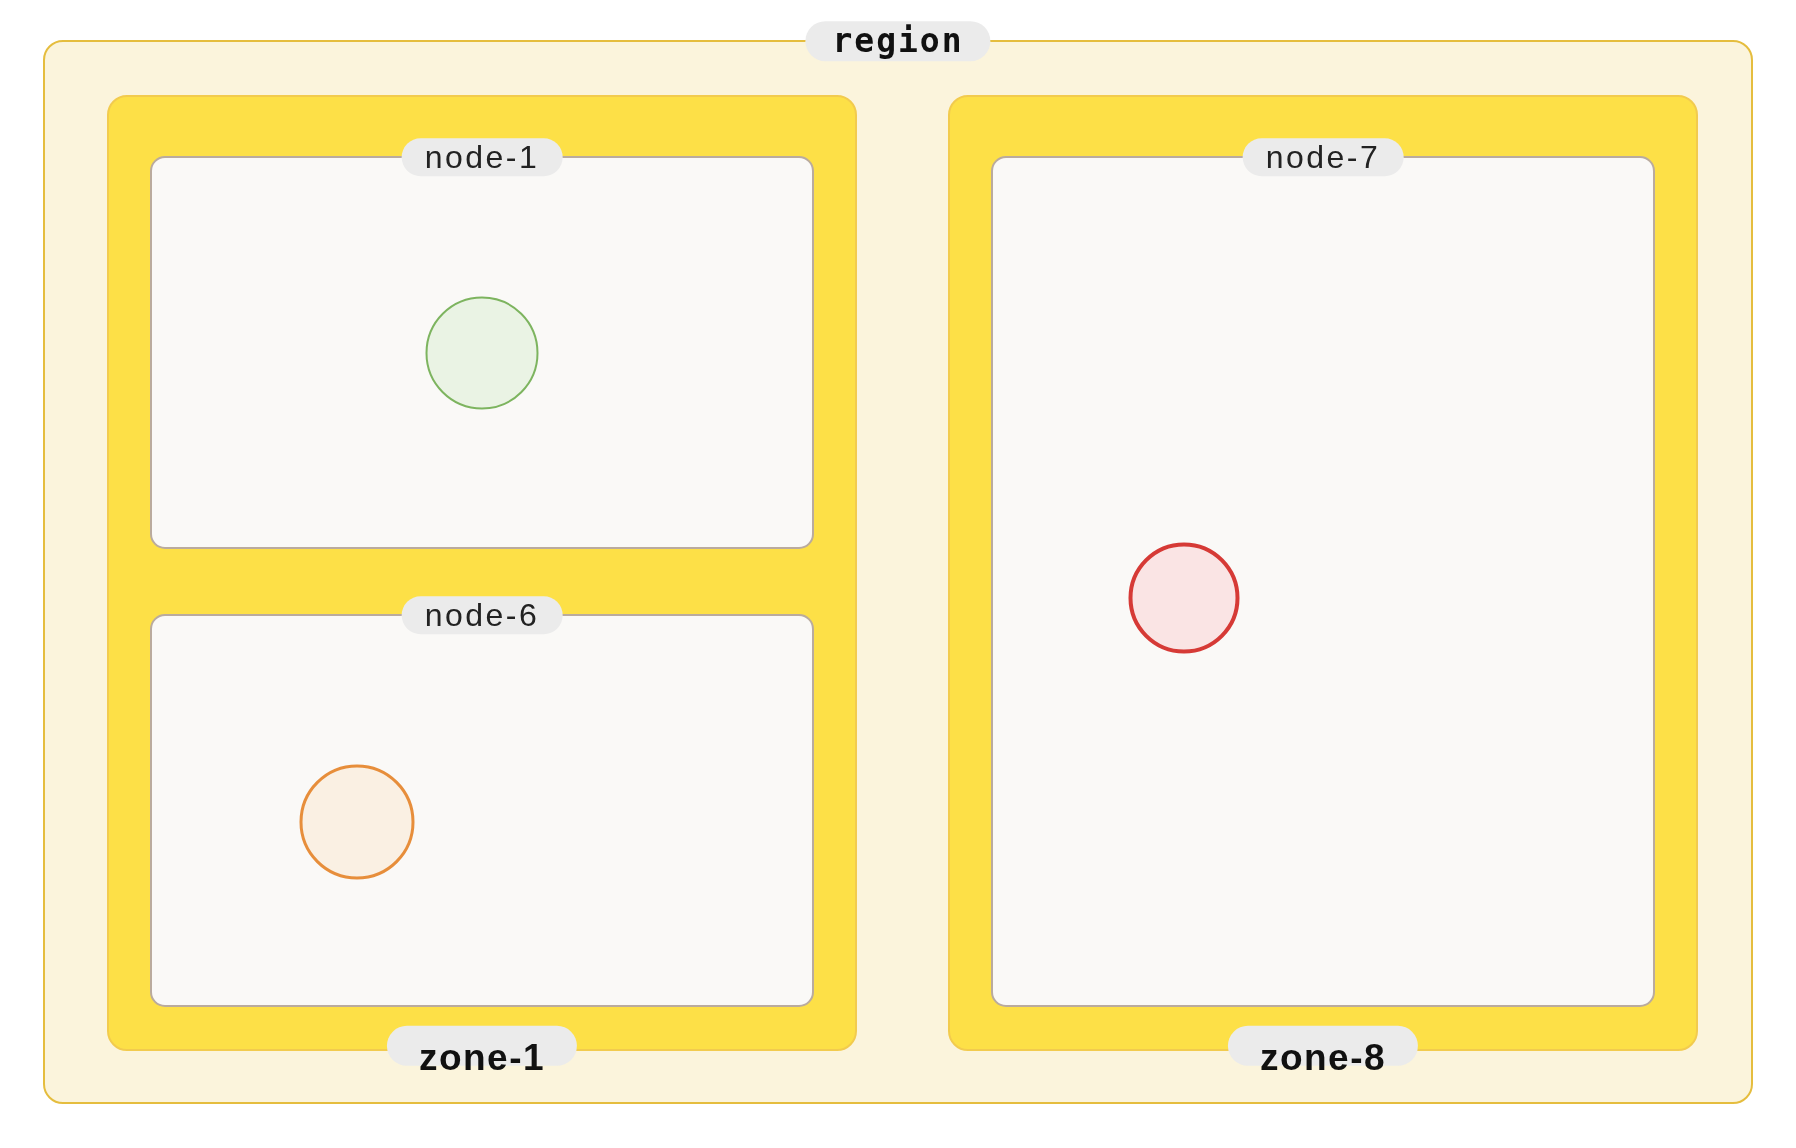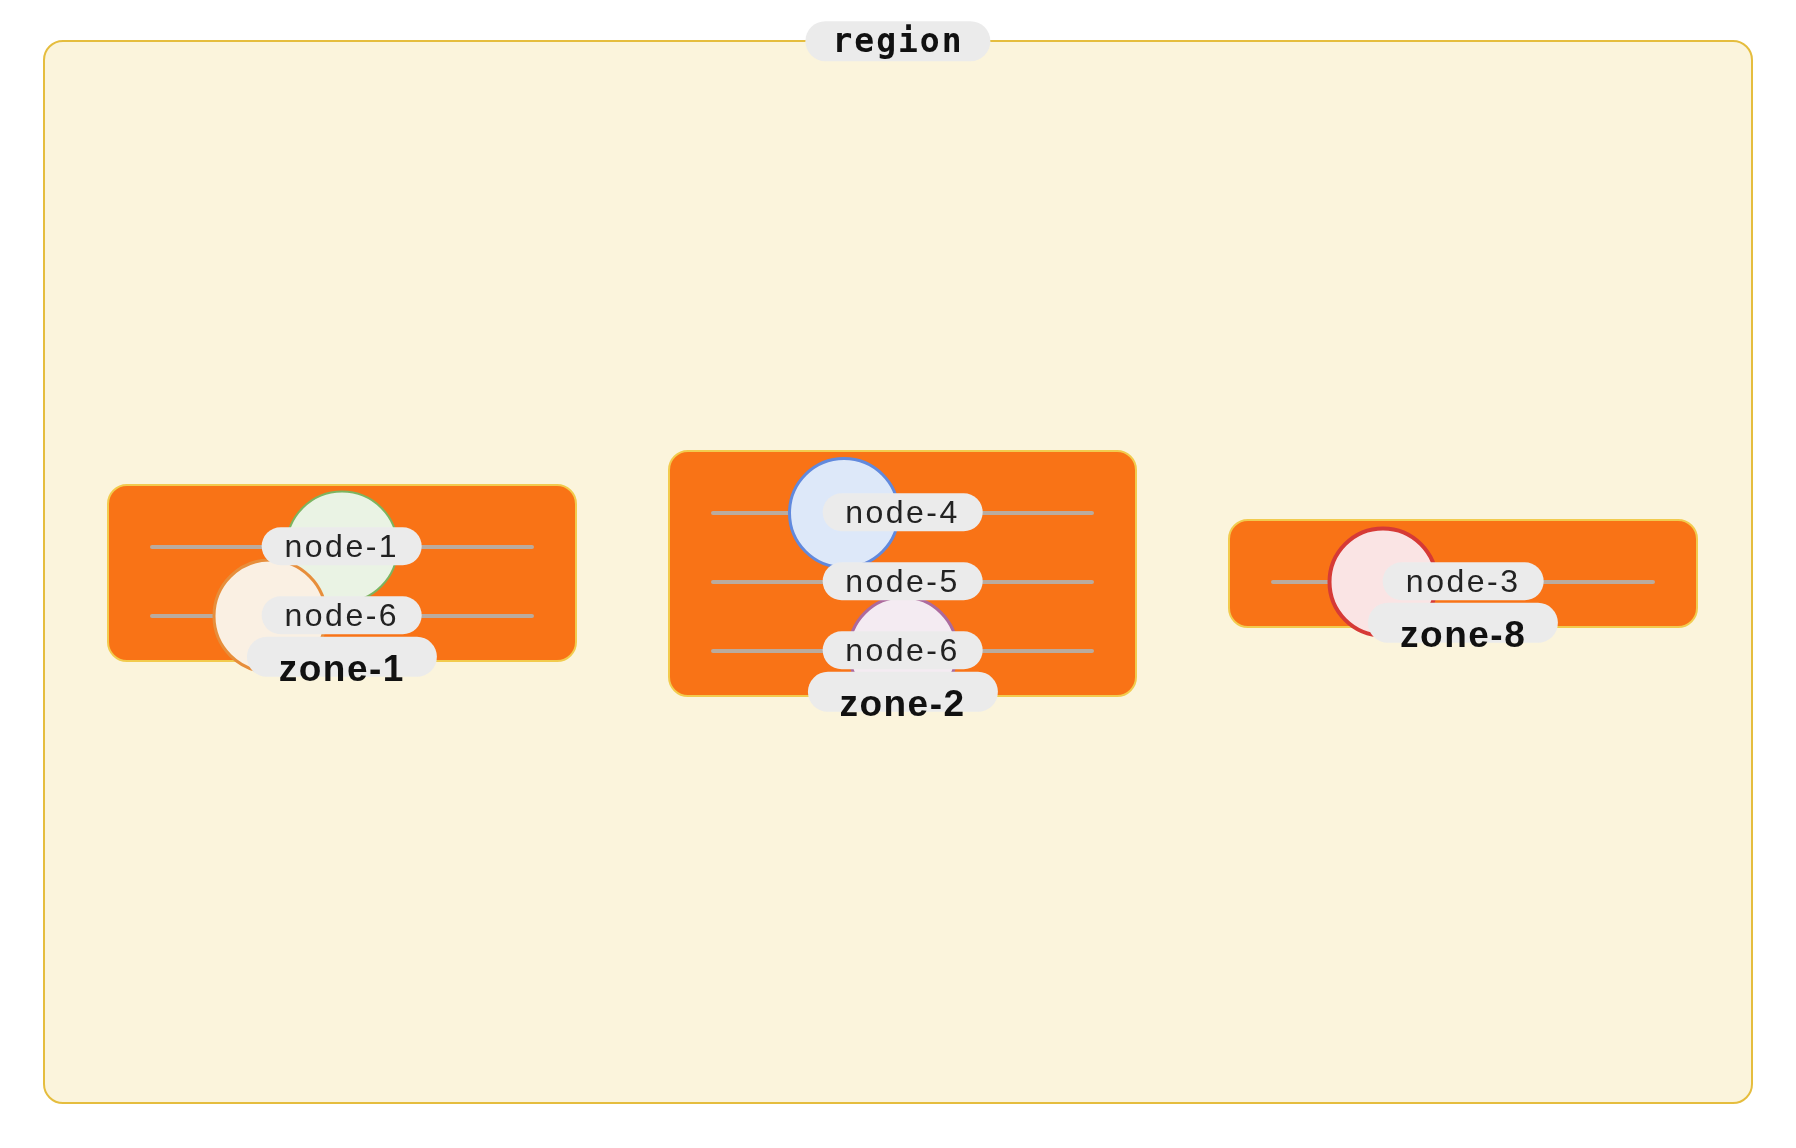--- a/index.html
+++ b/index.html
@@ -15,28 +15,27 @@
   .region {
     position: absolute;
     left: 43px; top: 40px;
     width: 1710px; height: 1064px;
     background: #fbf4dc;
     border: 2.5px solid #e5bd3e;
     border-radius: 20px;
     display: flex;
     gap: 91px;
     padding: 53px 53px 51px 62px;
-    align-items: center;
   }
 
   
   .zone {
     position: relative;
     flex: 1 1 0;
-    background: #f97316;
+    background: #fde047;
     border: 2.5px solid #f2cb4e;
     border-radius: 20px;
     display: flex;
     flex-direction: column;
     gap: 65px;
     padding: 59px 41px 42px 41px;
   }
 
   
   .node {
@@ -106,36 +105,21 @@
       <div class="pill node-pill">node-1</div>
       <div class="circle" style="width: 113px; height: 113px; left: 50%; top: 50%; background: rgb(234, 243, 228); border: 2.5px solid rgb(125, 180, 95);"></div>
     </div>
     <div class="node">
       <div class="pill node-pill">node-6</div>
       <div class="circle" style="width: 115px; height: 115px; left: 31%; top: 53%; background: rgb(250, 240, 227); border: 3.5px solid rgb(231, 142, 59);"></div>
     </div>
     <div class="pill zone-pill">zone-1</div>
   </div>
 
-  <div class="zone">
-    <div class="node">
-      <div class="pill node-pill">node-4</div>
-      <div class="circle" style="width: 112px; height: 112px; left: 34.5%; top: 49%; background: rgb(221, 232, 249); border: 3.5px solid rgb(97, 137, 221);"></div>
-    </div>
-    <div class="node">
-      <div class="pill node-pill">node-5</div>
-
-    </div>
-    <div class="node">
-      <div class="pill node-pill">node-6</div>
-      <div class="circle" style="width: 111px; height: 111px; left: 50%; top: 46.5%; background: rgb(244, 235, 242); border: 3px solid rgb(172, 106, 157);"></div>
-    </div>
-    <div class="pill zone-pill">zone-2</div>
-  </div>
 
   <div class="zone">
     <div class="node">
-      <div class="pill node-pill">node-3</div>
+      <div class="pill node-pill">node-7</div>
       <div class="circle" style="width: 111px; height: 111px; left: 29%; top: 52%; background: rgb(250, 228, 228); border: 4px solid rgb(214, 58, 54);"></div>
     </div>
     <div class="pill zone-pill">zone-8</div>
   </div>
 </div>
 
 </body></html>

